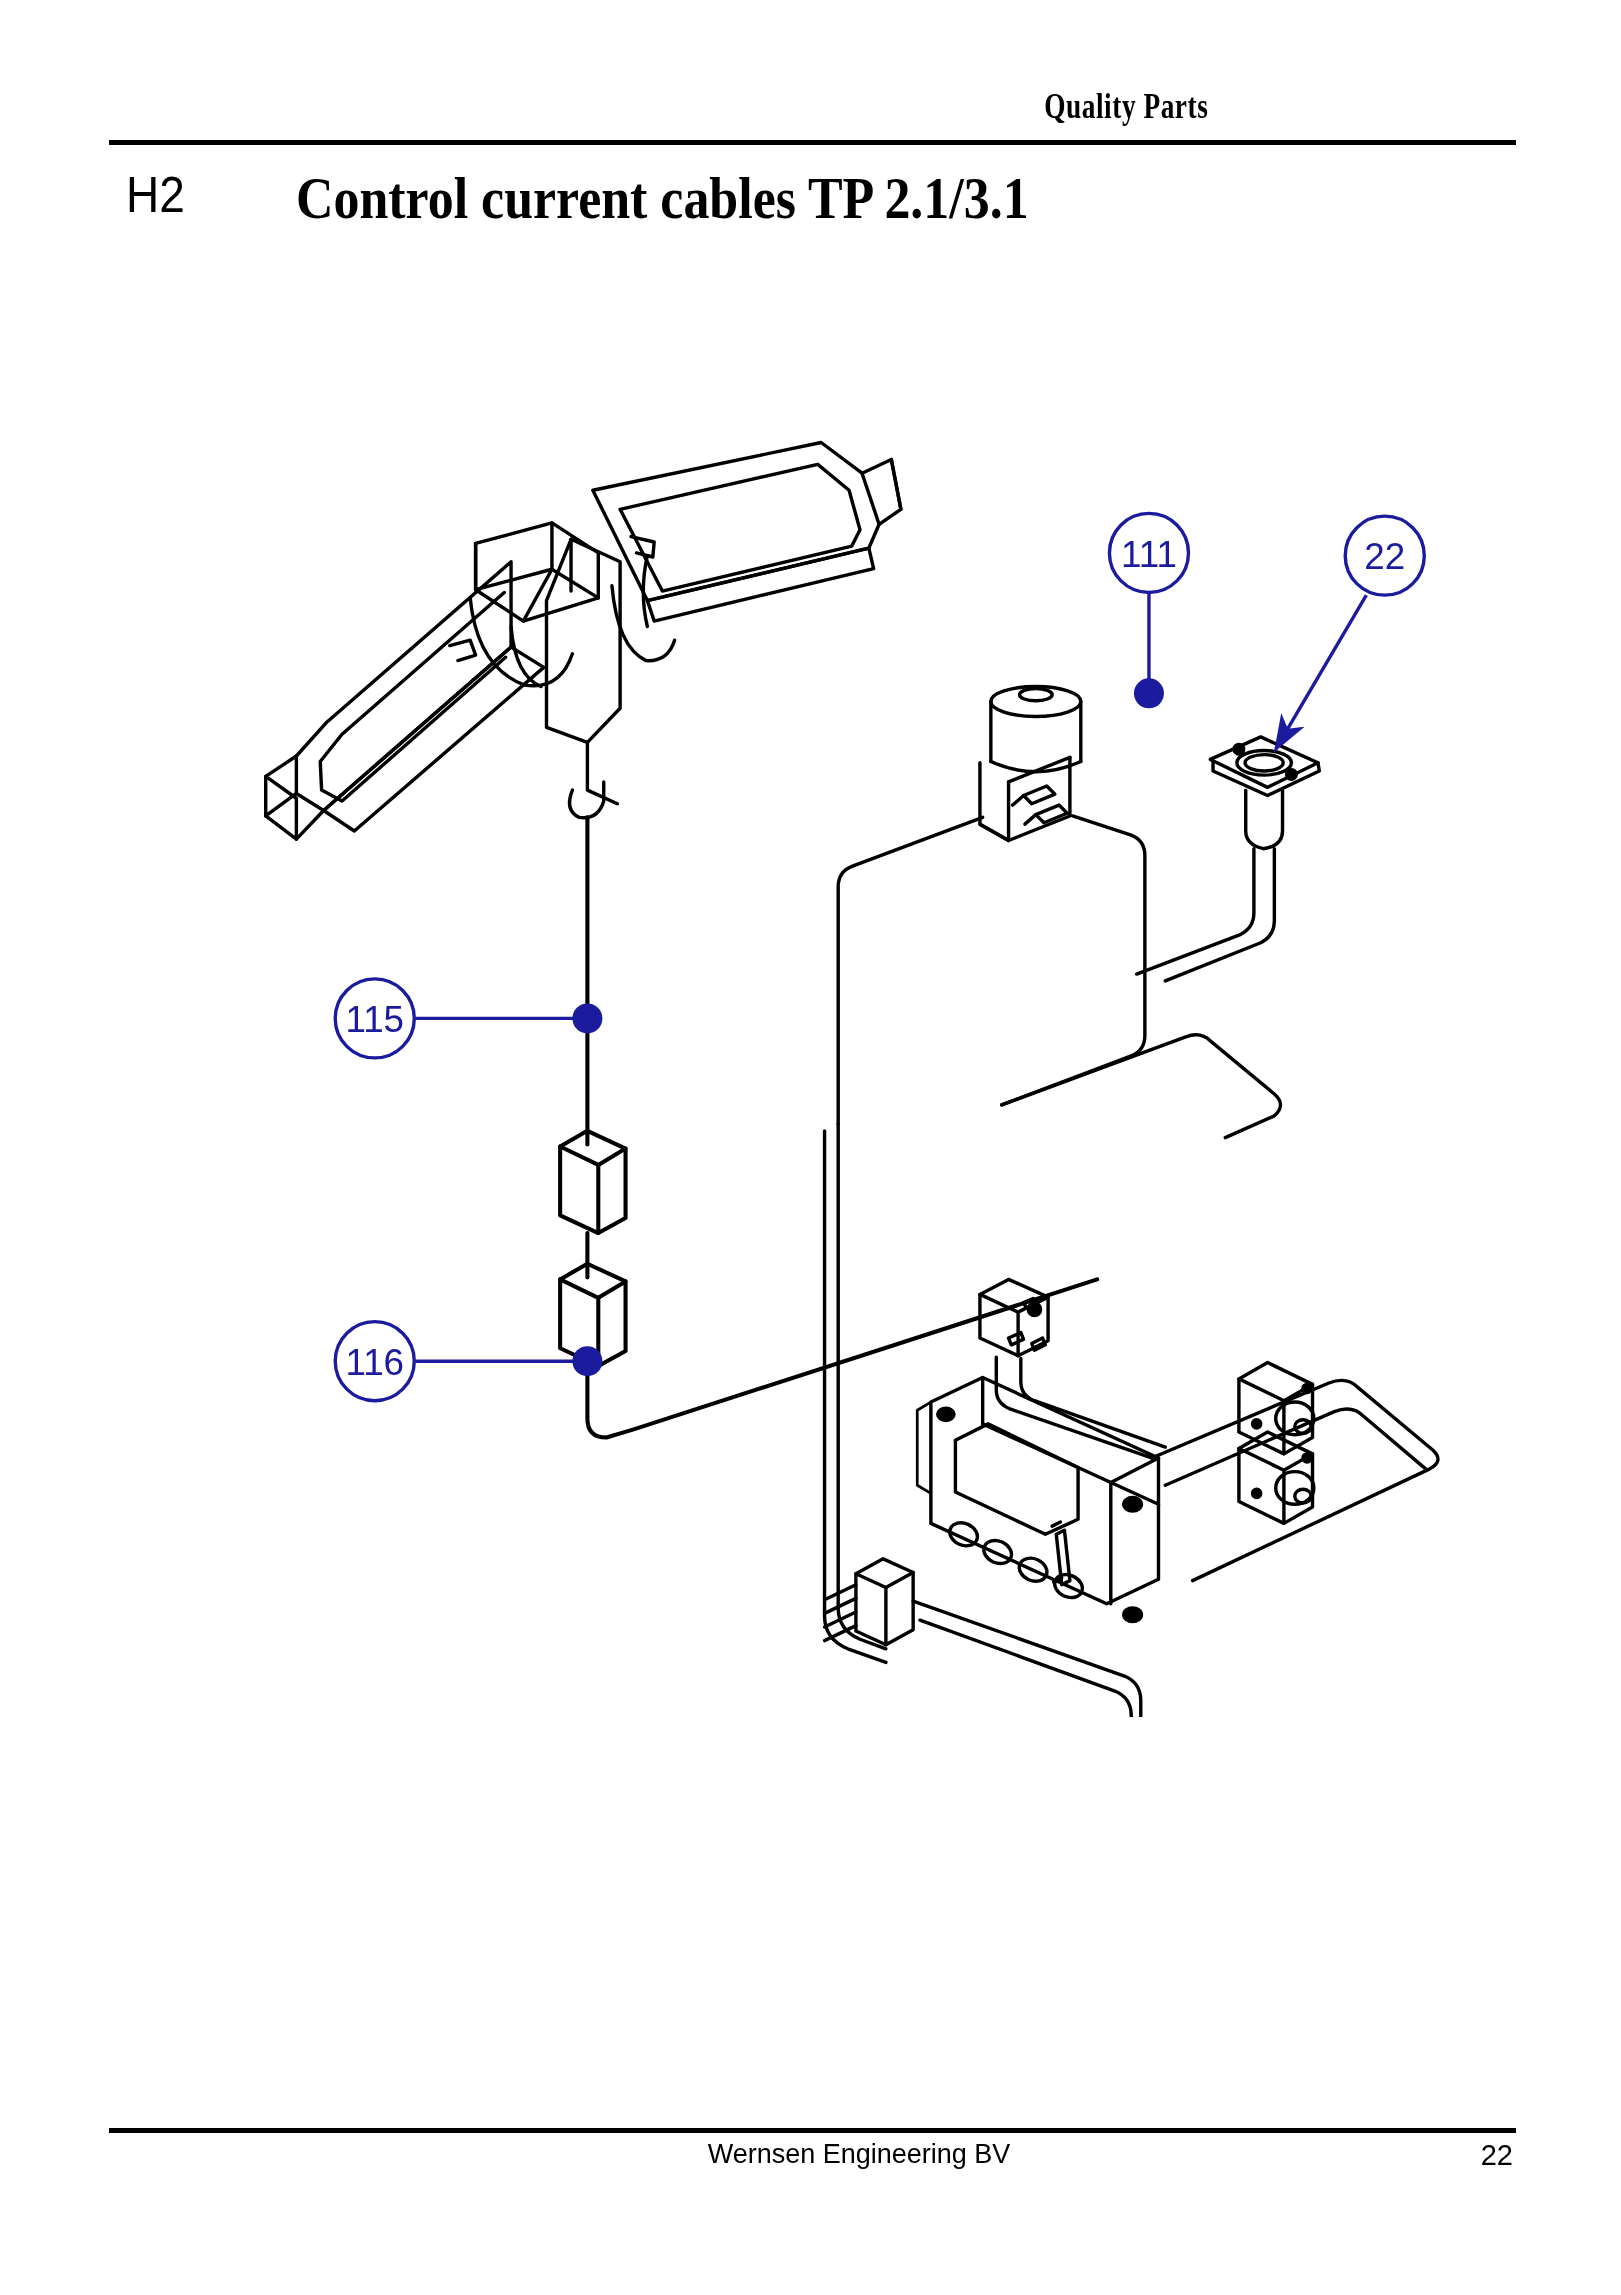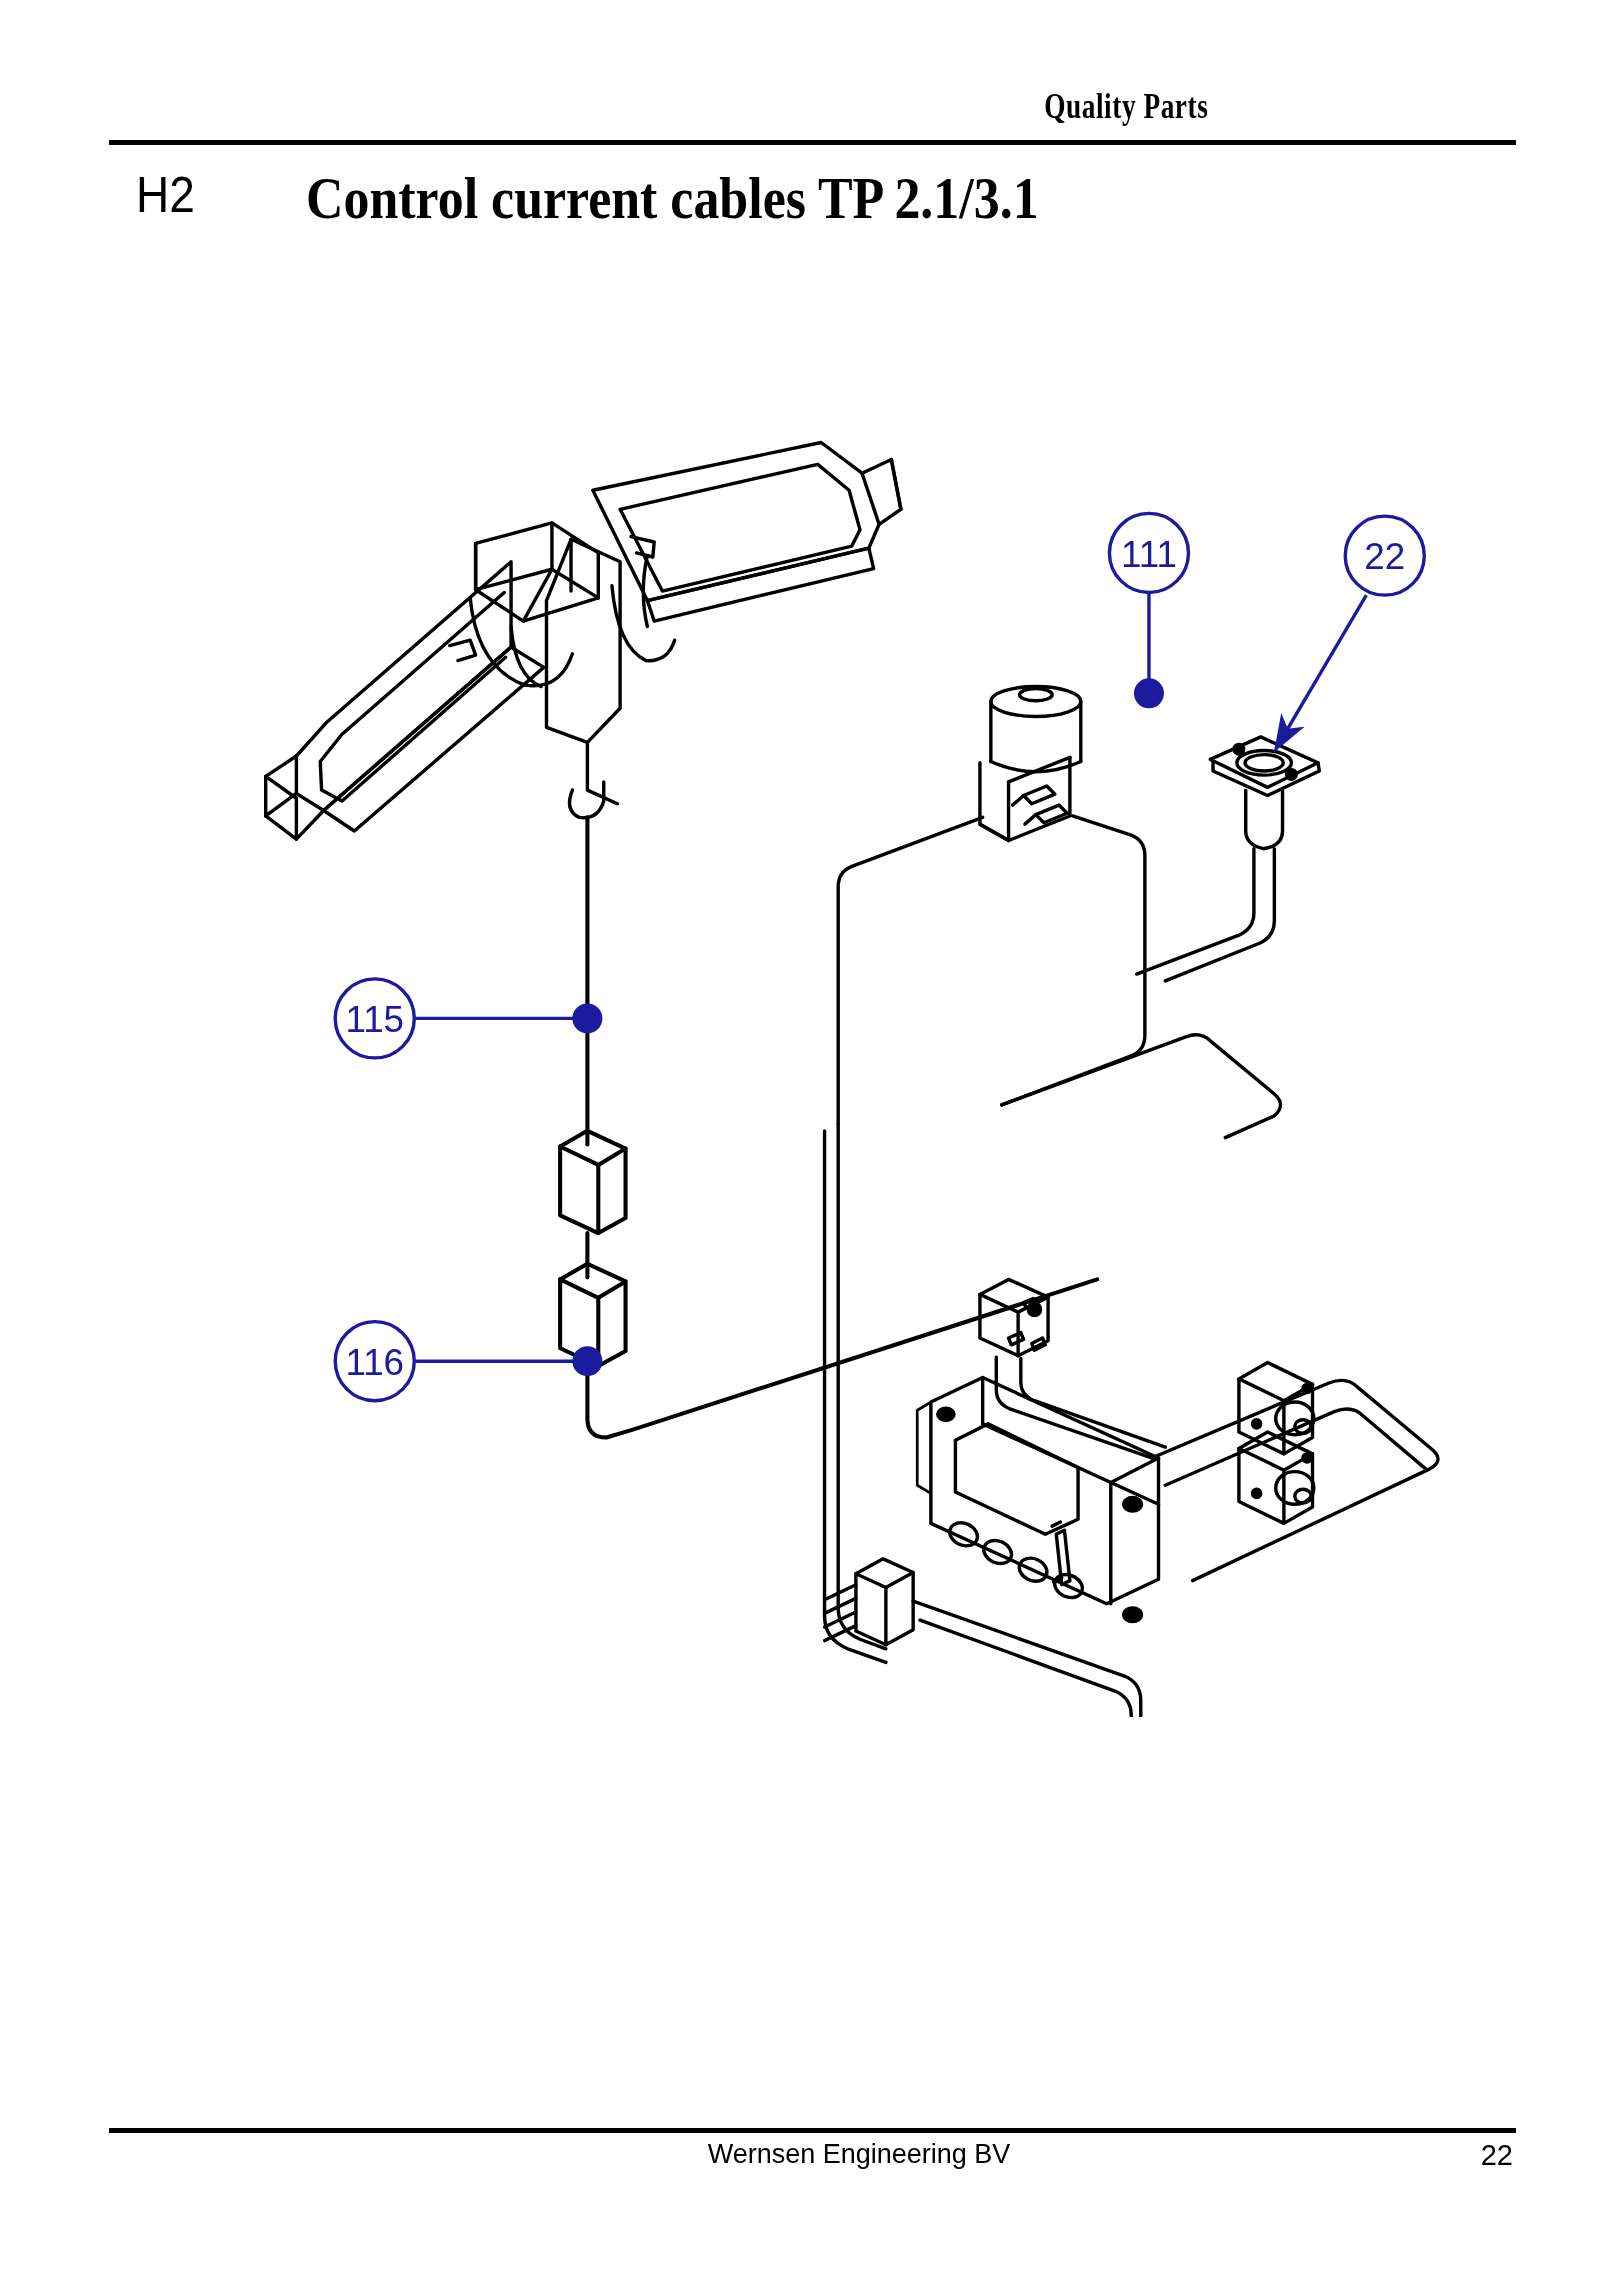--- a/index.html
+++ b/index.html
@@ -43,21 +43,21 @@
     left: 109px;
     top: 140px;
     width: 1407px;
     height: 4.8px;
     background: #000000;
   }
 
   
   #title-row {
     position: absolute;
-    left: 136px;
+    left: 126px;
     top: 166px;
     width: 1295px;
     height: 75px;
   }
   #title-code {
     position: absolute;
     left: 0;
     top: 0;
     font-family: "Liberation Sans", sans-serif;
     font-weight: normal;

